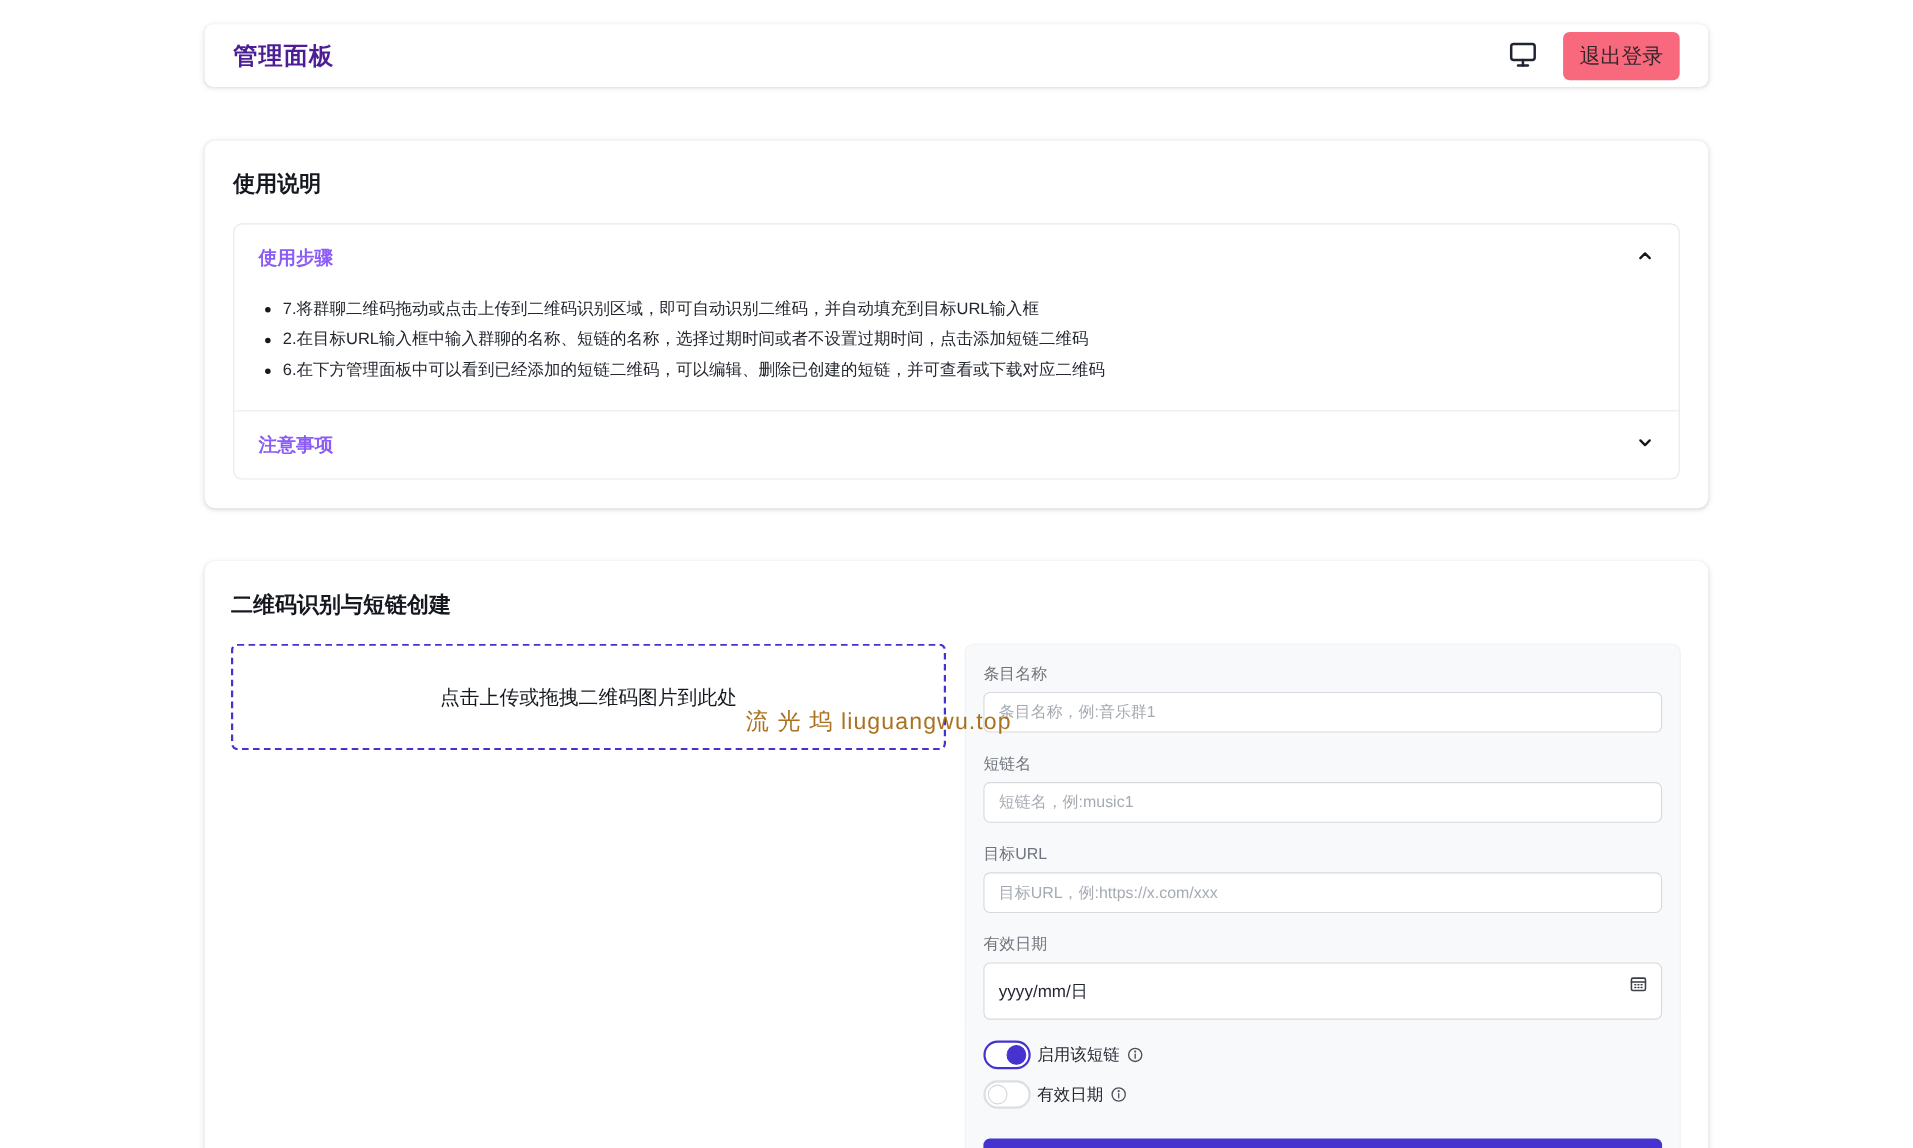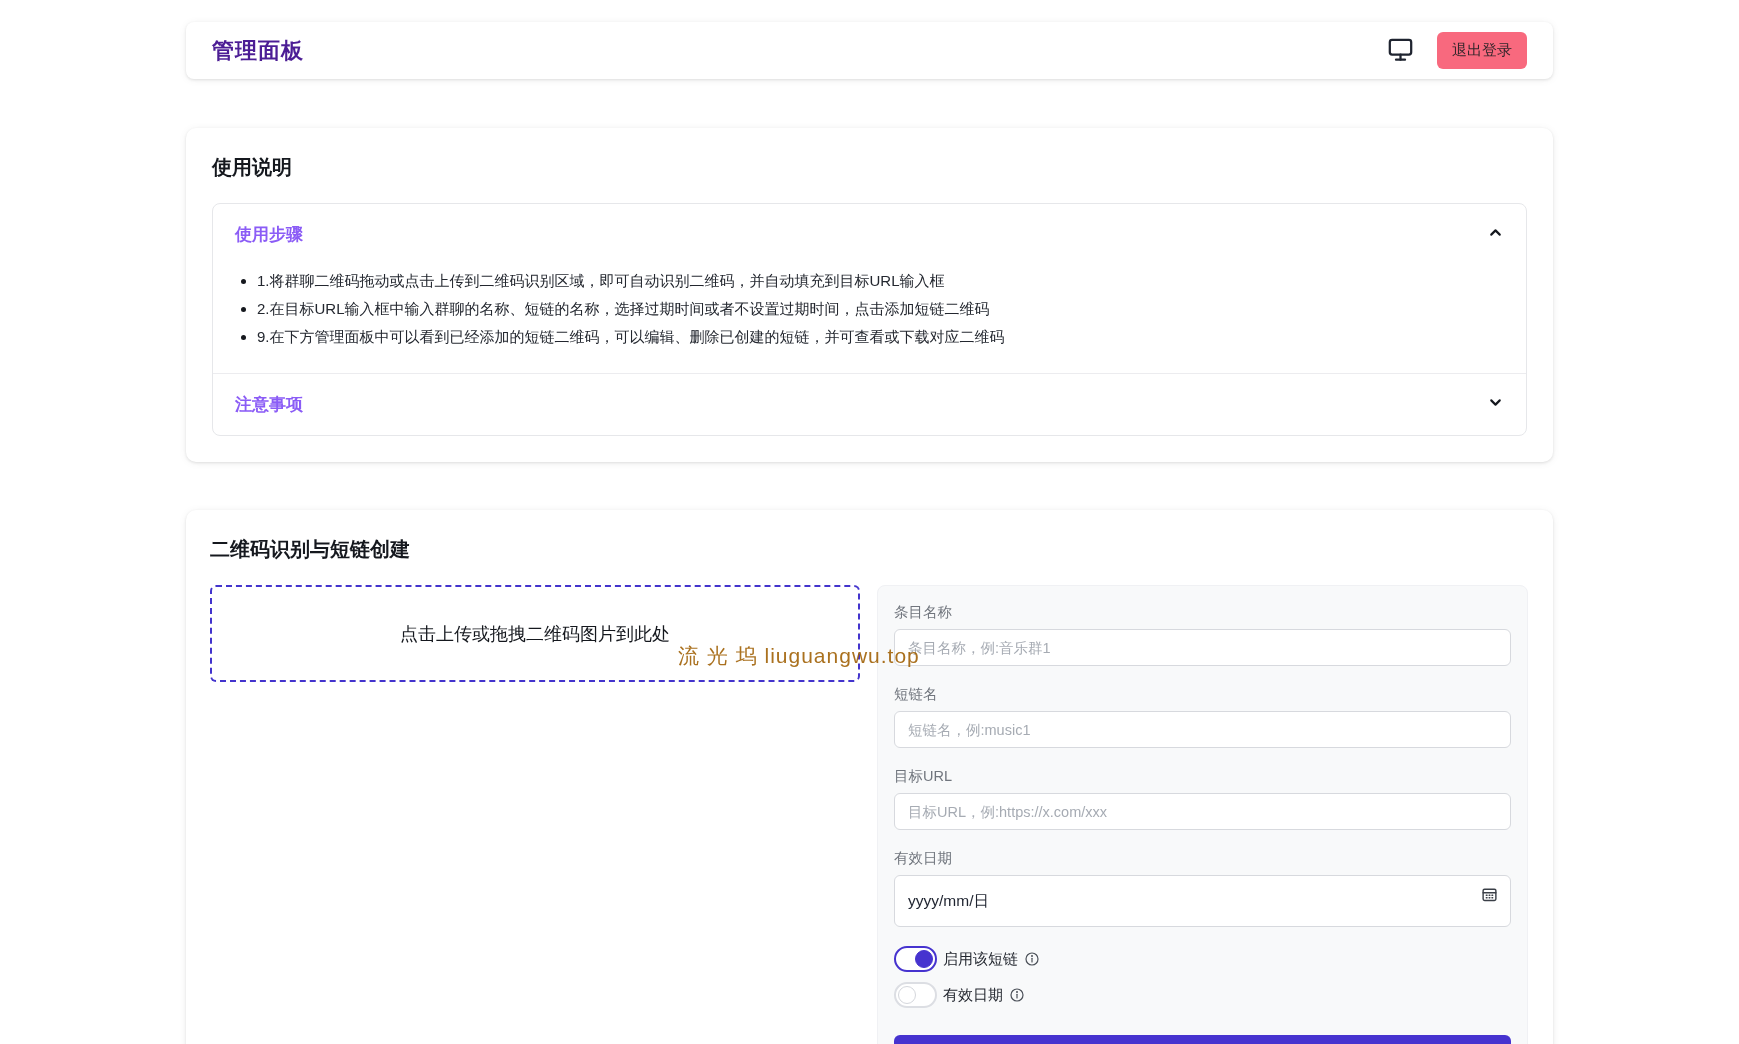--- a/index.html
+++ b/index.html
@@ -12,21 +12,21 @@
     box-shadow:0 1px 3px rgba(0,0,0,0.10), 0 1px 8px rgba(0,0,0,0.06); }
 
   
   .header { margin-top:22px; height:57px; display:flex; align-items:center;
     padding:0 26px; border-radius:8px; }
   .header-title { font-size:22px; font-weight:bold; color:#4c1d95; letter-spacing:1px; }
   .header-right { margin-left:auto; display:flex; align-items:center; gap:22px; }
   .monitor-btn { width:30px; height:30px; display:flex; align-items:center; justify-content:center;
     background:none; border:none; cursor:pointer; }
   .logout-btn { background:#f8697e; color:#33262b; border:none; border-radius:6px;
-    padding:9px 15px; font-size:15px; cursor:pointer; font-family:inherit; }
+    padding:9px 15px; font-size:19px; cursor:pointer; font-family:inherit; }
 
   
   .card-instructions { margin-top:49px; padding:26px; }
   .card-h1 { font-size:20px; font-weight:bold; color:#15181e; }
   .accordion { margin-top:22px; border:1px solid #e6e7ea; border-radius:8px; background:#fff; }
   .acc-header { display:flex; align-items:center; justify-content:space-between;
     padding:19px 22px; cursor:pointer; }
   .acc-title { font-size:17px; font-weight:bold; color:#8b5cf6; }
   .acc-body { padding:2px 22px 22px 22px; }
   .acc-body ul { list-style:none; }
@@ -101,23 +101,23 @@
         <span class="acc-title">使用步骤</span>
         <span>
           <svg width="17" height="17" viewBox="0 0 24 24" fill="none" stroke="#15181e" stroke-width="3" stroke-linecap="round" stroke-linejoin="round">
             <polyline points="6,15 12,9 18,15"></polyline>
           </svg>
         </span>
       </div>
 
       <div class="acc-body">
         <ul>
-          <li>1.将群聊二维码拖动或点击上传到二维码识别区域，即可自动识别二维码，并自动填充到目标URL输入框</li>
+          <li>7.将群聊二维码拖动或点击上传到二维码识别区域，即可自动识别二维码，并自动填充到目标URL输入框</li>
           <li>2.在目标URL输入框中输入群聊的名称、短链的名称，选择过期时间或者不设置过期时间，点击添加短链二维码</li>
-          <li>9.在下方管理面板中可以看到已经添加的短链二维码，可以编辑、删除已创建的短链，并可查看或下载对应二维码</li>
+          <li>6.在下方管理面板中可以看到已经添加的短链二维码，可以编辑、删除已创建的短链，并可查看或下载对应二维码</li>
         </ul>
       </div>
 
       <div class="acc-divider"></div>
 
       <div class="acc-header">
         <span class="acc-title">注意事项</span>
         <span>
           <svg width="17" height="17" viewBox="0 0 24 24" fill="none" stroke="#15181e" stroke-width="3" stroke-linecap="round" stroke-linejoin="round">
             <polyline points="6,9 12,15 18,9"></polyline>

